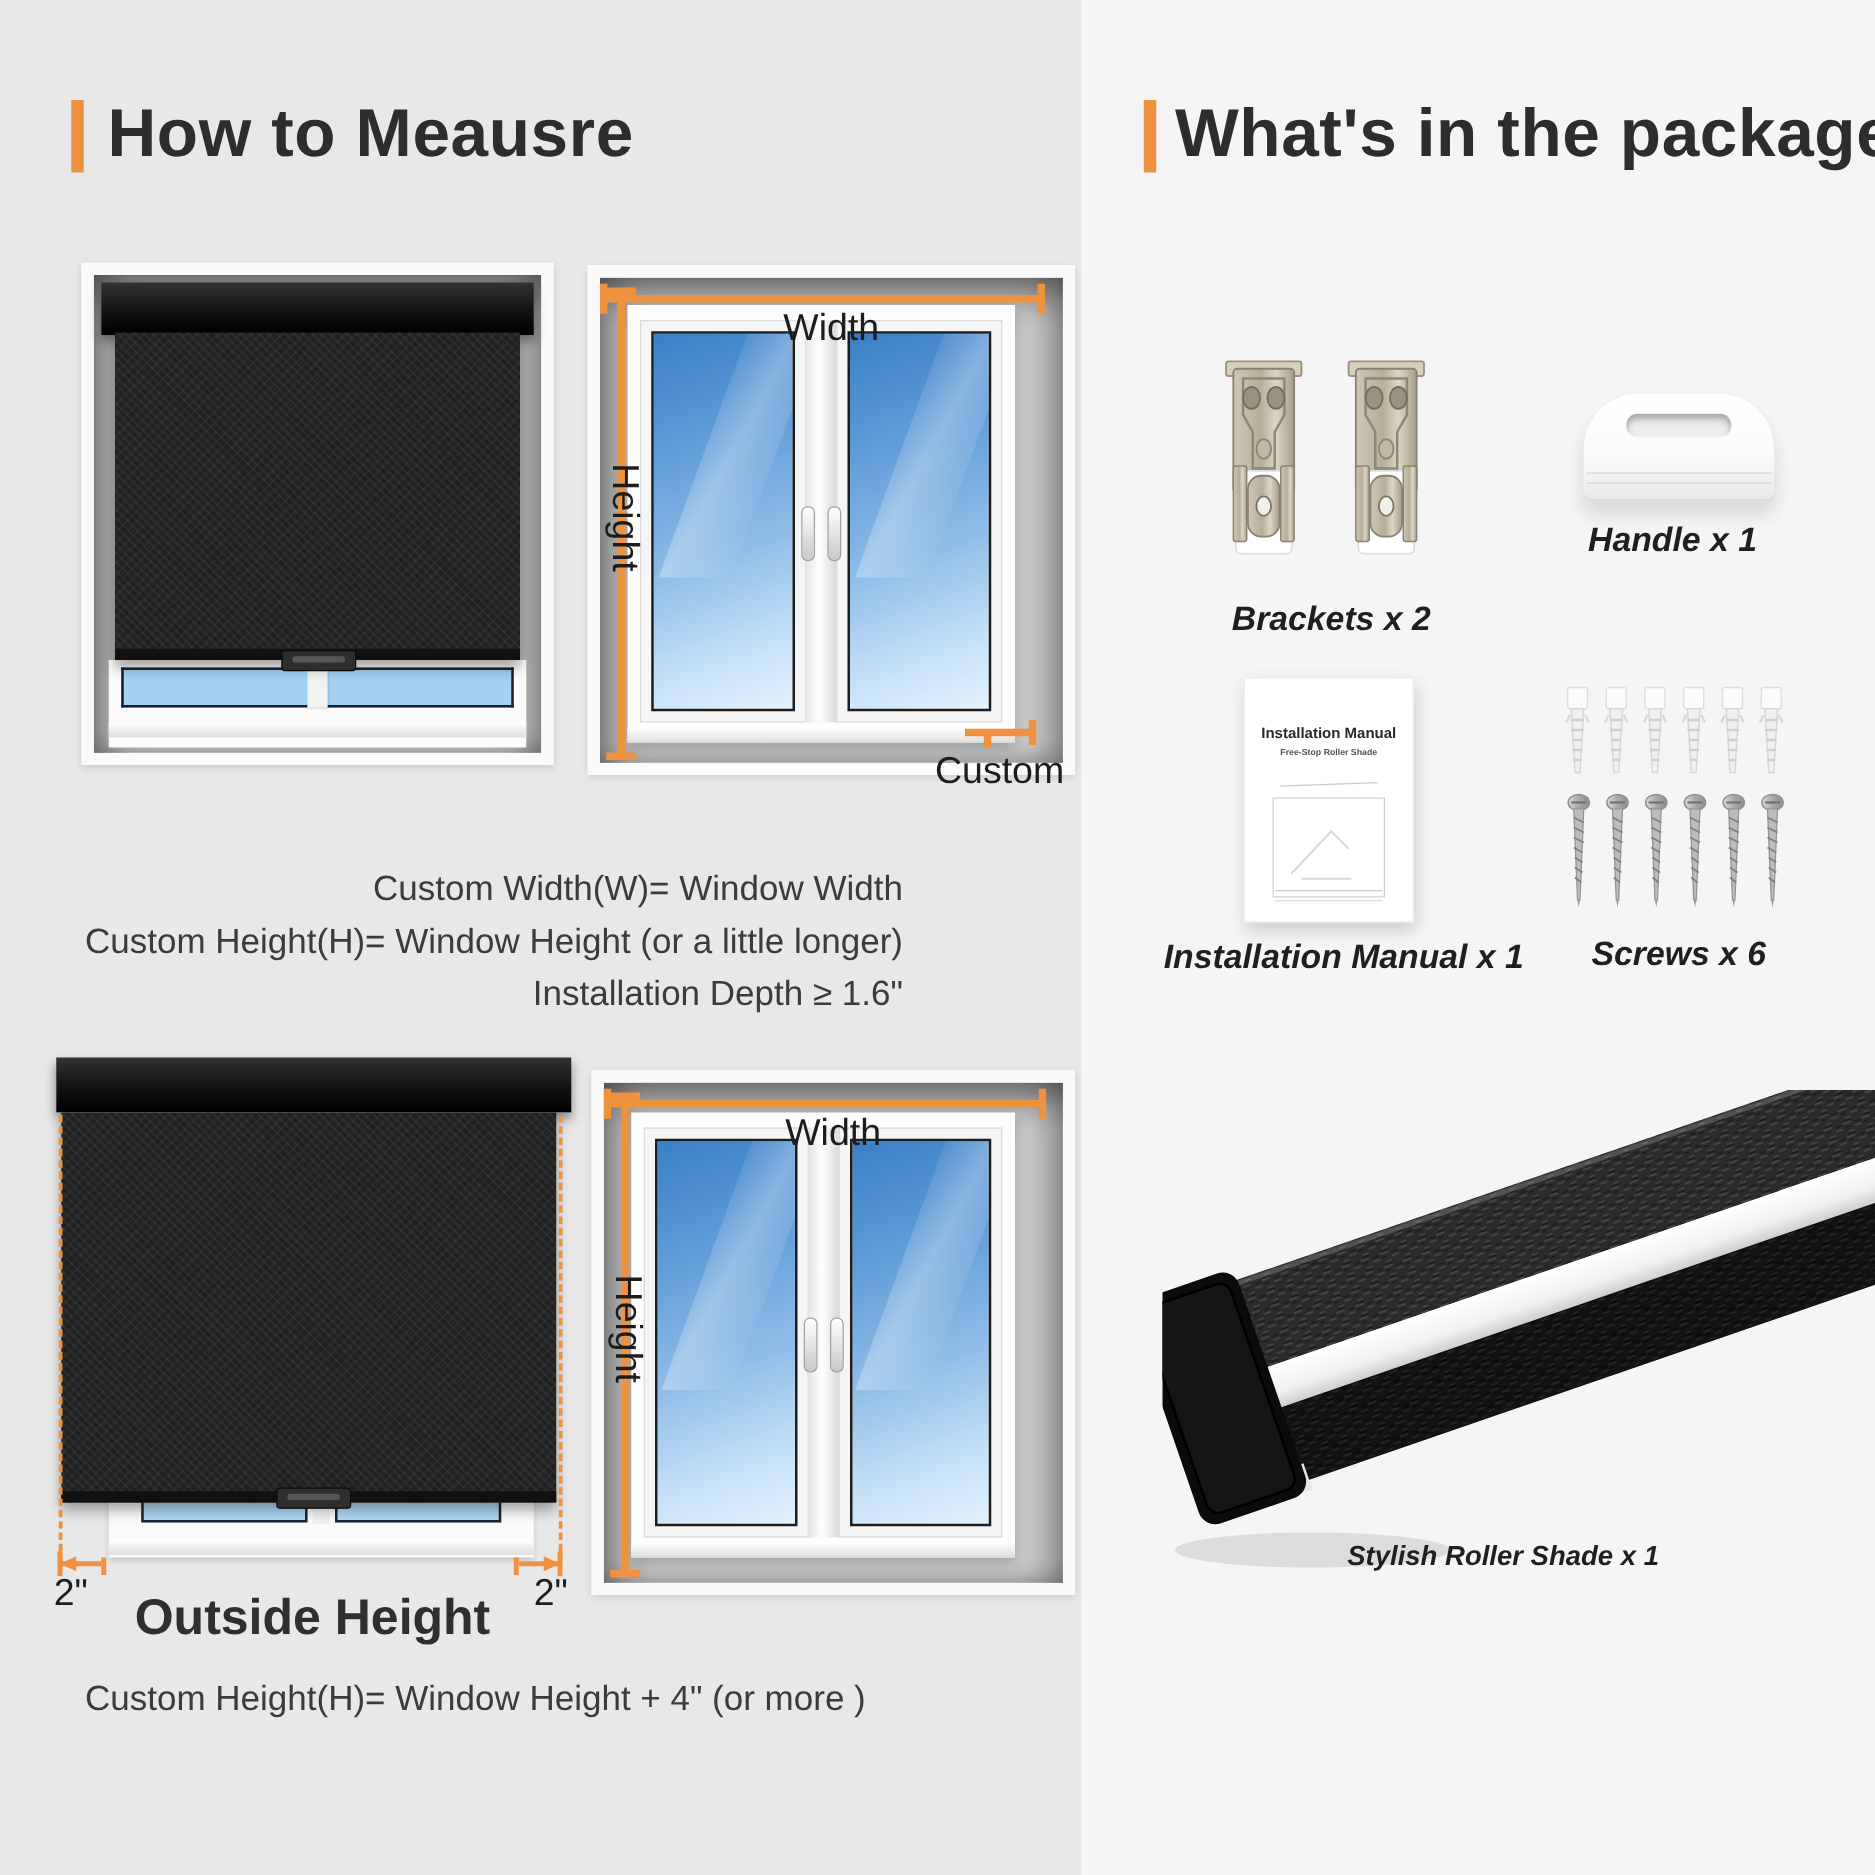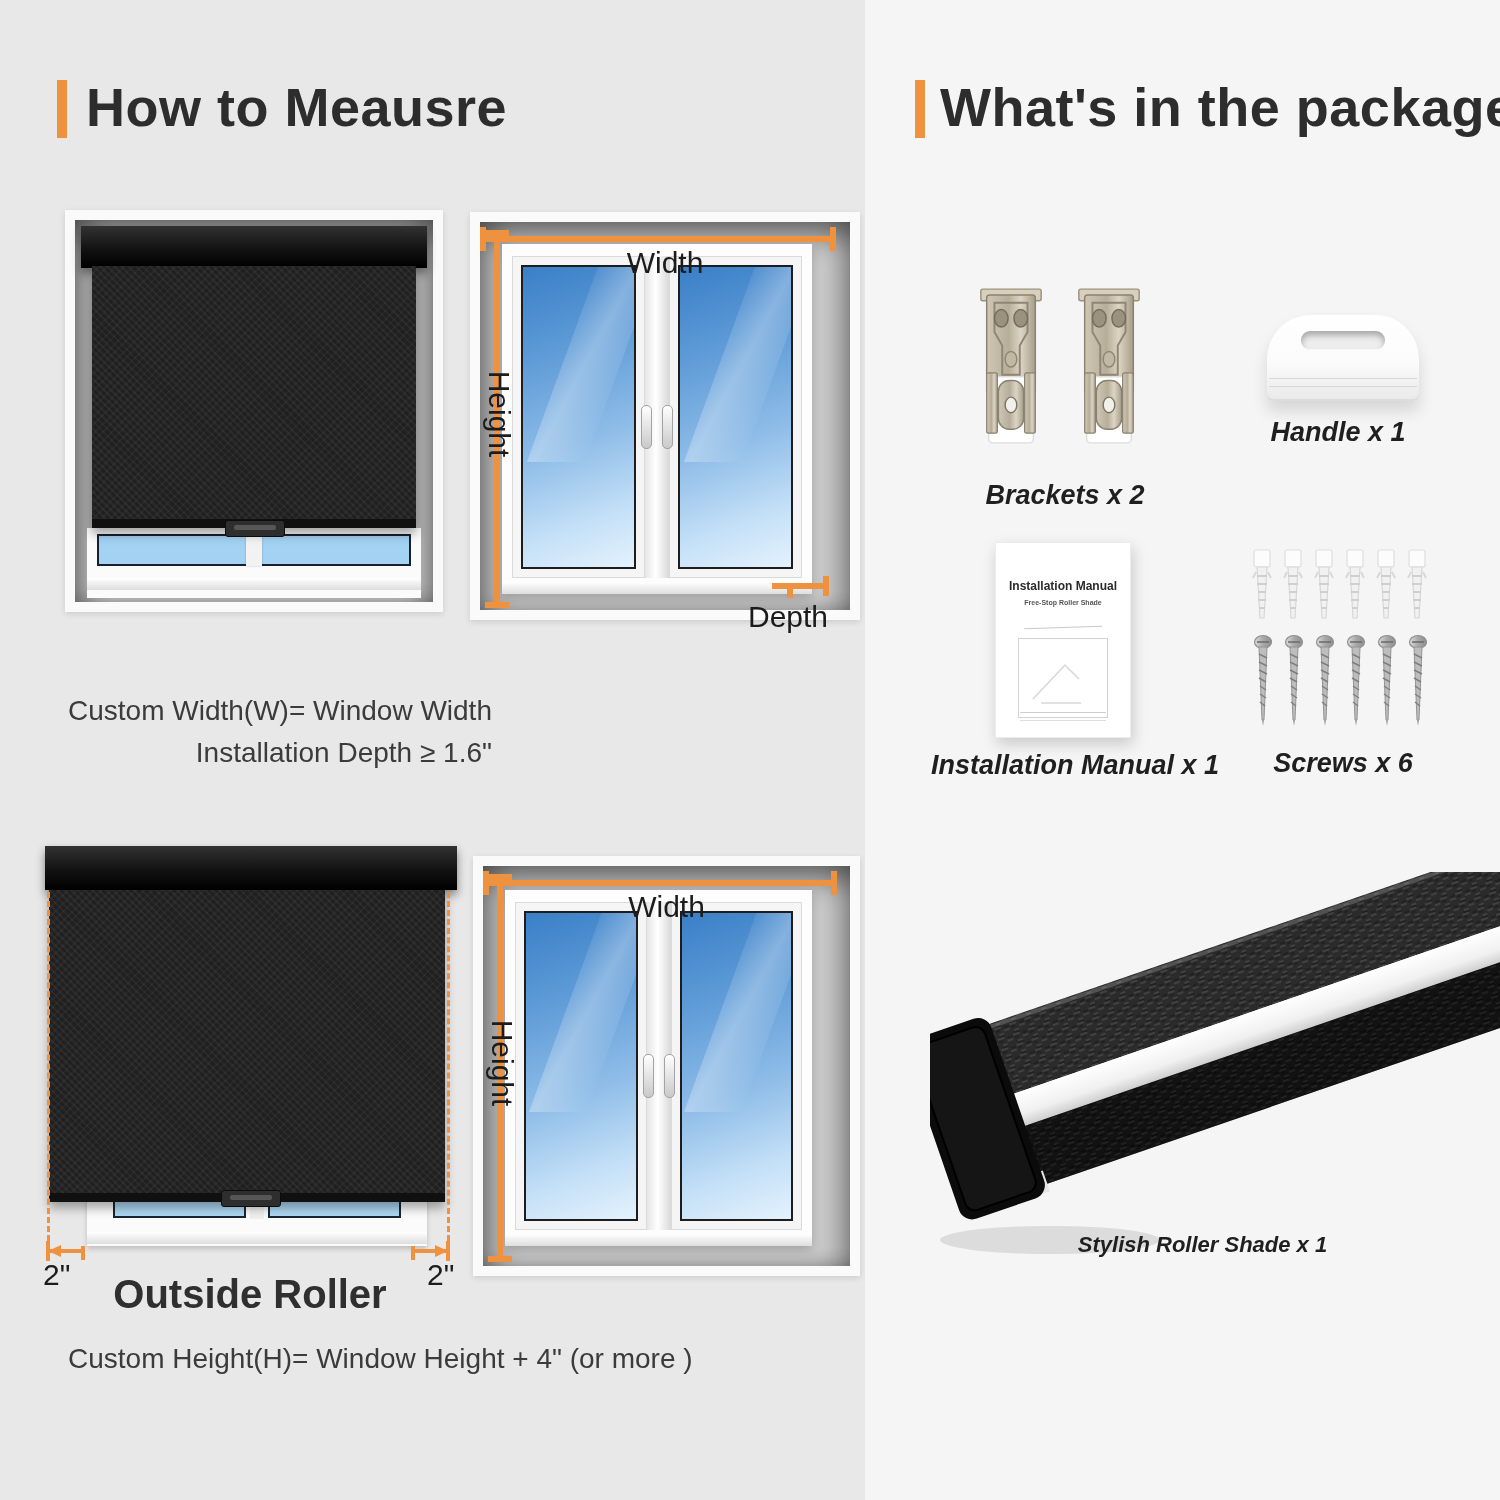--- a/index.html
+++ b/index.html
@@ -161,25 +161,26 @@
     <div class="abs dim-label" style="left:0;width:390px;top:34px;text-align:center;">Width</div>
     <svg class="abs" style="left:12px;top:16px;" width="30" height="382">
       <path d="M3 5h24M3 377h24" stroke="#EE9240" stroke-width="6"></path>
       <line x1="15" y1="5" x2="15" y2="377" stroke="#EE9240" stroke-width="6"></line>
     </svg>
     <div class="abs dim-label" style="left:-31px;top:185px;width:120px;text-align:center;transform:rotate(90deg);">Height</div>
     <svg class="abs" style="left:298px;top:362px;" width="66" height="28">
       <line x1="4" y1="12" x2="58" y2="12" stroke="#EE9240" stroke-width="6"></line>
       <path d="M58 2v20M22 12v12" stroke="#EE9240" stroke-width="6"></path>
     </svg>
-    <div class="abs dim-label" style="left:278px;top:388px;">Depth</div>
+    <div class="abs dim-label" style="left:278px;top:388px;">Custom</div>
   </div>
 
   <div class="abs" style="left:68px;top:690px;text-align:right;">
     <div class="body-line">Custom Width(W)= Window Width</div>
+    <div class="body-line">Custom Height(H)= Window Height (or a little longer)</div>
     <div class="body-line">Installation Depth ≥ 1.6"</div>
   </div>
 
   <div class="abs" style="left:35px;top:838px;width:430px;height:430px;">
     <div class="abs" style="left:52px;top:356px;width:340px;height:52px;background:#fbfbfb;box-shadow:0 3px 5px rgba(0,0,0,.18);">
       <div class="abs" style="left:26px;top:3px;width:38%;height:16px;background:#aed9f4;border:2px solid #1a2531;border-top-width:3px;"></div>
       <div class="abs" style="right:26px;top:3px;width:38%;height:16px;background:#aed9f4;border:2px solid #1a2531;border-top-width:3px;"></div>
       <div class="abs" style="left:50%;top:3px;width:14px;height:22px;margin-left:-7px;background:#f0f0f0;"></div>
       <div class="sill" style="bottom:2px;"></div>
     </div>
@@ -228,21 +229,21 @@
       <line x1="5" y1="15" x2="353" y2="15" stroke="#EE9240" stroke-width="6"></line>
     </svg>
     <div class="abs dim-label" style="left:0;width:387px;top:34px;text-align:center;">Width</div>
     <svg class="abs" style="left:12px;top:16px;" width="30" height="392">
       <path d="M3 5h24M3 387h24" stroke="#EE9240" stroke-width="6"></path>
       <line x1="15" y1="5" x2="15" y2="387" stroke="#EE9240" stroke-width="6"></line>
     </svg>
     <div class="abs dim-label" style="left:-31px;top:190px;width:120px;text-align:center;transform:rotate(90deg);">Height</div>
   </div>
 
-  <div class="abs fig-title" style="left:35px;width:430px;top:1272px;font-size:40px;">Outside Roller</div>
+  <div class="abs fig-title" style="left:35px;width:430px;top:1272px;font-size:40px;">Outside Height</div>
   <div class="abs" style="left:68px;top:1338px;">
     <div class="body-line">Custom Height(H)= Window Height + 4" (or more )</div>
   </div>
 
   <div class="panel-right"></div>
 
   <div class="abs sec-bar" style="left:915px;top:80px;height:58px;"></div>
   <div class="abs sec-title" style="left:940px;top:76px;">What's in the package</div>
 
   <svg class="abs" style="left:975px;top:283px;" width="72" height="166">

